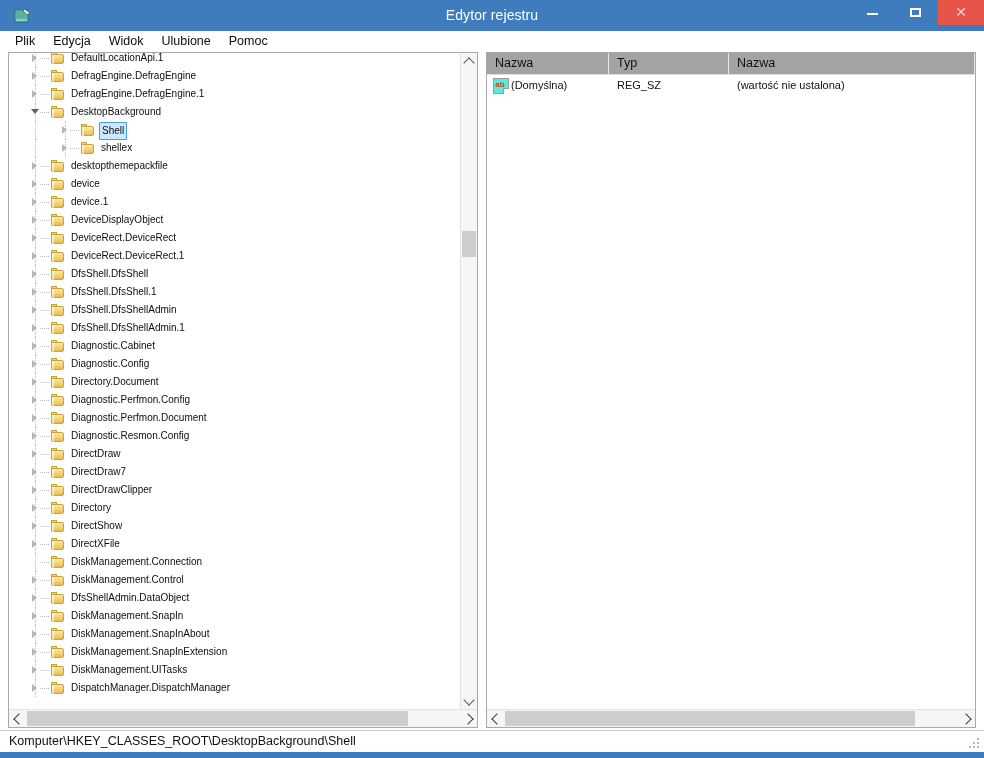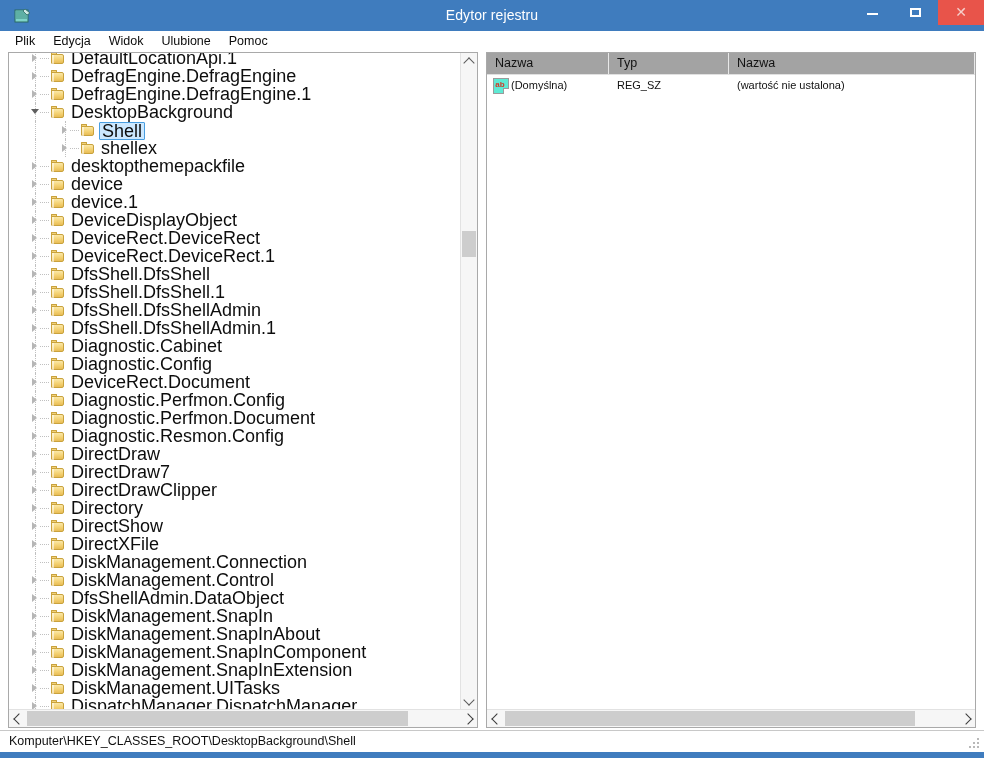--- a/index.html
+++ b/index.html
@@ -131,21 +131,21 @@
     width: 452px;
   }
   .trow {
     position: relative;
     height: 18px;
     line-height: 18px;
     white-space: nowrap;
     cursor: default;
   }
   .trow .label {
-    font-size: 18px;
+    font-size: 10px;
     color: #0d0d0d;
     vertical-align: top;
     display: inline-block;
     line-height: 18px;
     padding: 0 3px 0 2px;
   }
   .trow.sel .label {
     background: #cce8ff;
     border: 1px solid #4a9ee0;
     border-radius: 1px;
@@ -562,21 +562,21 @@
                 <span class="ft"></span>
                 <span class="fb"></span>
                 <span class="fs"></span>
               </span><span class="label" style="margin-left: 60px;">Diagnostic.Config</span></div>
             <div class="trow"><span class="guide-v" style="left: 26px;"></span><span class="guide-h" style="left: 31px; width: 9px;"></span><span class="twisty" style="left: 22px;">
                 <span class="arrow-closed"></span>
               </span><span class="folder" style="left: 42px;">
                 <span class="ft"></span>
                 <span class="fb"></span>
                 <span class="fs"></span>
-              </span><span class="label" style="margin-left: 60px;">DeviceRect.Document</span></div>
+              </span><span class="label" style="margin-left: 60px;">Directory.Document</span></div>
             <div class="trow"><span class="guide-v" style="left: 26px;"></span><span class="guide-h" style="left: 31px; width: 9px;"></span><span class="twisty" style="left: 22px;">
                 <span class="arrow-closed"></span>
               </span><span class="folder" style="left: 42px;">
                 <span class="ft"></span>
                 <span class="fb"></span>
                 <span class="fs"></span>
               </span><span class="label" style="margin-left: 60px;">Diagnostic.Perfmon.Config</span></div>
             <div class="trow"><span class="guide-v" style="left: 26px;"></span><span class="guide-h" style="left: 31px; width: 9px;"></span><span class="twisty" style="left: 22px;">
                 <span class="arrow-closed"></span>
               </span><span class="folder" style="left: 42px;">
@@ -659,27 +659,20 @@
                 <span class="fb"></span>
                 <span class="fs"></span>
               </span><span class="label" style="margin-left: 60px;">DiskManagement.SnapIn</span></div>
             <div class="trow"><span class="guide-v" style="left: 26px;"></span><span class="guide-h" style="left: 31px; width: 9px;"></span><span class="twisty" style="left: 22px;">
                 <span class="arrow-closed"></span>
               </span><span class="folder" style="left: 42px;">
                 <span class="ft"></span>
                 <span class="fb"></span>
                 <span class="fs"></span>
               </span><span class="label" style="margin-left: 60px;">DiskManagement.SnapInAbout</span></div>
-            <div class="trow"><span class="guide-v" style="left: 26px;"></span><span class="guide-h" style="left: 31px; width: 9px;"></span><span class="twisty" style="left: 22px;">
-                <span class="arrow-closed"></span>
-              </span><span class="folder" style="left: 42px;">
-                <span class="ft"></span>
-                <span class="fb"></span>
-                <span class="fs"></span>
-              </span><span class="label" style="margin-left: 60px;">DiskManagement.SnapInComponent</span></div>
             <div class="trow"><span class="guide-v" style="left: 26px;"></span><span class="guide-h" style="left: 31px; width: 9px;"></span><span class="twisty" style="left: 22px;">
                 <span class="arrow-closed"></span>
               </span><span class="folder" style="left: 42px;">
                 <span class="ft"></span>
                 <span class="fb"></span>
                 <span class="fs"></span>
               </span><span class="label" style="margin-left: 60px;">DiskManagement.SnapInExtension</span></div>
             <div class="trow"><span class="guide-v" style="left: 26px;"></span><span class="guide-h" style="left: 31px; width: 9px;"></span><span class="twisty" style="left: 22px;">
                 <span class="arrow-closed"></span>
               </span><span class="folder" style="left: 42px;">

